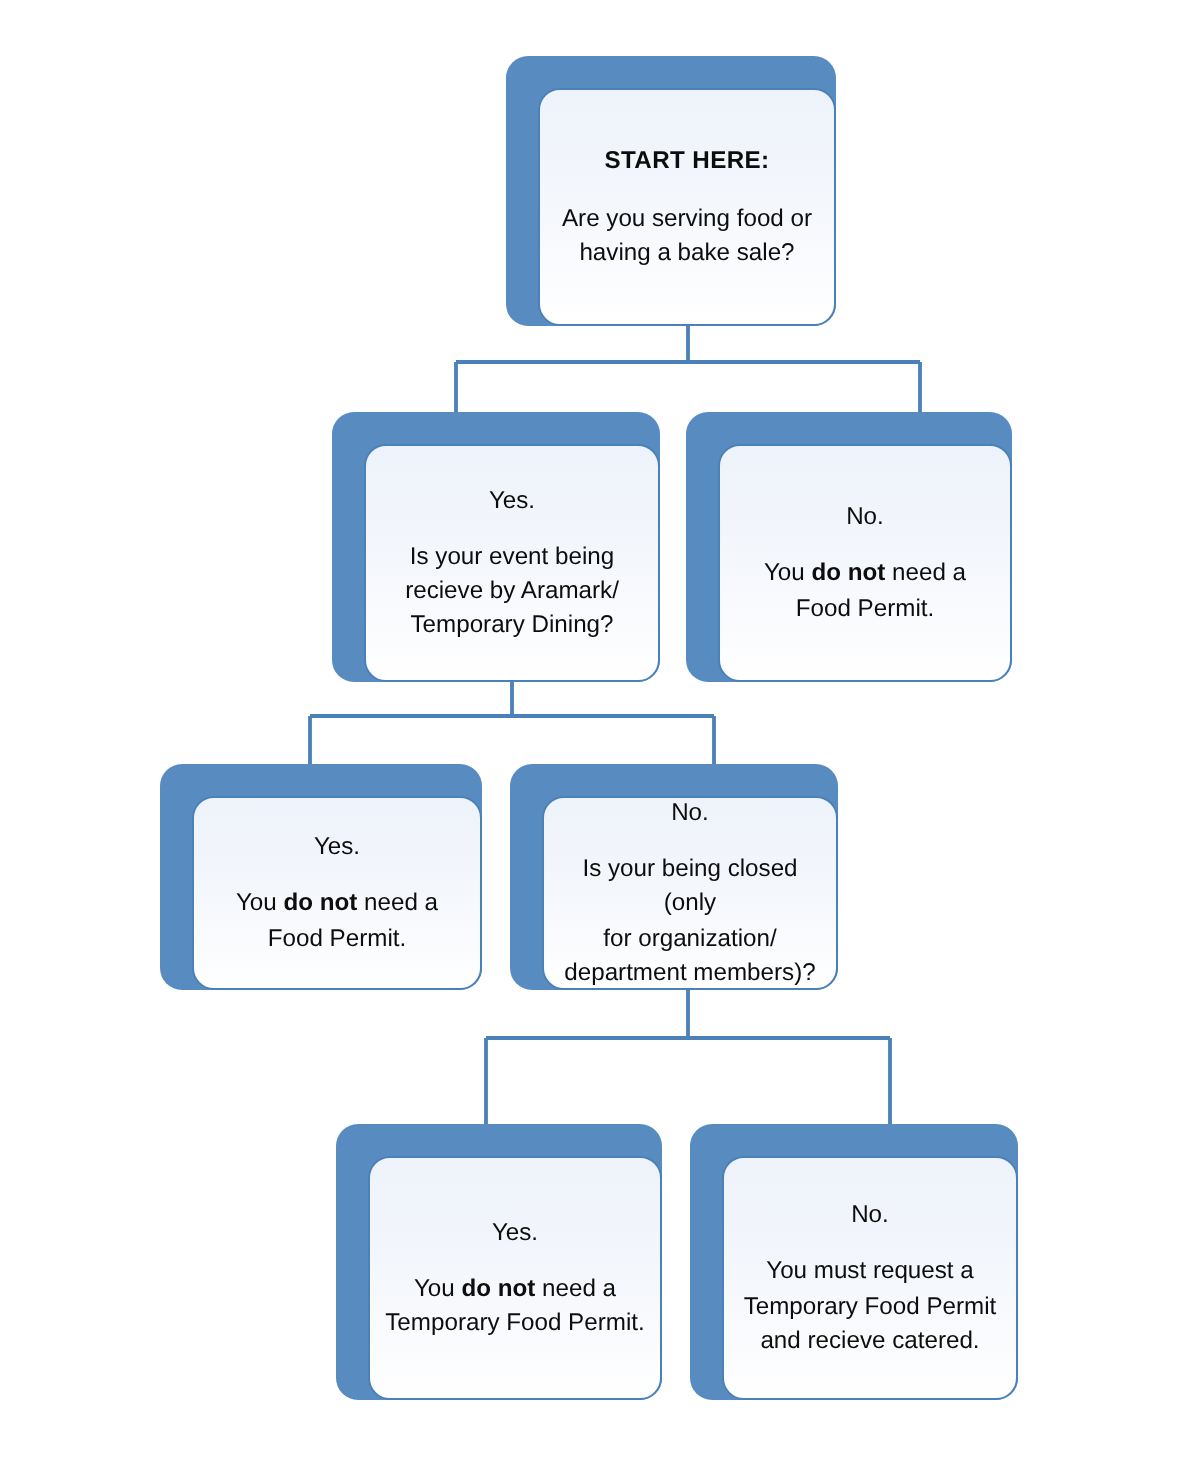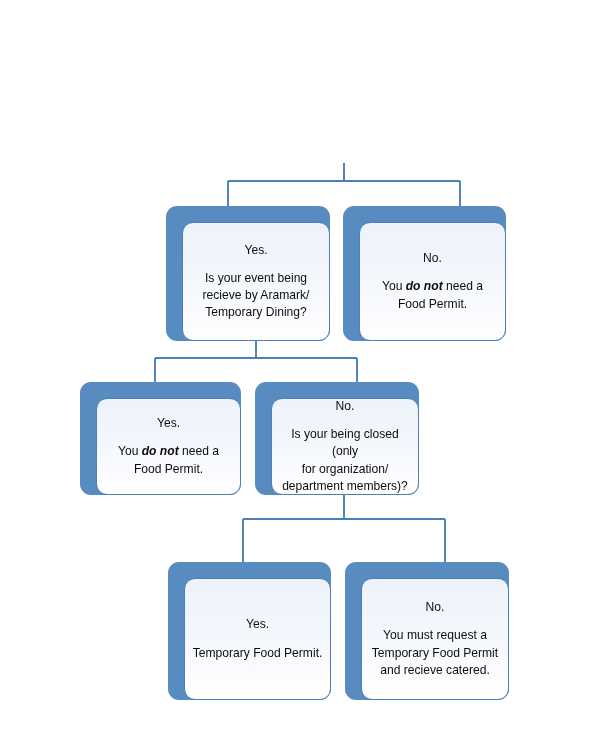--- a/index.html
+++ b/index.html
@@ -68,21 +68,20 @@
   }
   .node-text .lead {
     display: block;
     margin-bottom: 11px;
   }
   .node-text .body {
     display: block;
   }
   .node-text b {
     font-weight: bold;
-    font-style: italic;
   }
   .node-text .all-bold {
     font-weight: normal;
   }
   .node-text .title {
     display: block;
     font-weight: bold;
     margin-bottom: 12px;
     letter-spacing: 0.2px;
   }
@@ -96,20 +95,30 @@
     <g fill="none" stroke="#4A81B8" stroke-width="1.9" stroke-linecap="butt">
 
       <path d="M 344 163 L 344 181 M 228 181 L 460 181 M 228 181 L 228 206 M 460 181 L 460 206"></path>
 
       <path d="M 256 341 L 256 358 M 155 358 L 357 358 M 155 358 L 155 382 M 357 358 L 357 382"></path>
 
       <path d="M 344 495 L 344 519 M 243 519 L 445 519 M 243 519 L 243 562 M 445 519 L 445 562"></path>
     </g>
   </svg>
 
+  <div class="node" style="left:253px; top:28px; width:165px; height:135px;">
+    <div class="node-shadow"></div>
+    <div class="node-card">
+      <div class="node-text">
+        <span class="title">START HERE:</span>
+        <span class="body">Are you serving food or</span>
+        <span class="body">having a bake sale?</span>
+      </div>
+    </div>
+  </div>
 
   <div class="node" style="left:166px; top:206px; width:164px; height:135px;">
     <div class="node-shadow"></div>
     <div class="node-card">
       <div class="node-text">
         <span class="lead">Yes.</span>
         <span class="body">Is your event being</span>
         <span class="body">recieve by Aramark/</span>
         <span class="body">Temporary Dining?</span>
       </div>
@@ -146,20 +155,21 @@
         <span class="body">department members)?</span>
       </div>
     </div>
   </div>
 
   <div class="node" style="left:168px; top:562px; width:163px; height:138px;">
     <div class="node-shadow"></div>
     <div class="node-card">
       <div class="node-text">
         <span class="lead">Yes.</span>
+        <span class="body"><span>You </span><b>do not</b><span> need a</span></span>
         <span class="body">Temporary Food Permit.</span>
       </div>
     </div>
   </div>
 
   <div class="node" style="left:345px; top:562px; width:164px; height:138px;">
     <div class="node-shadow"></div>
     <div class="node-card">
       <div class="node-text">
         <span class="lead">No.</span>

